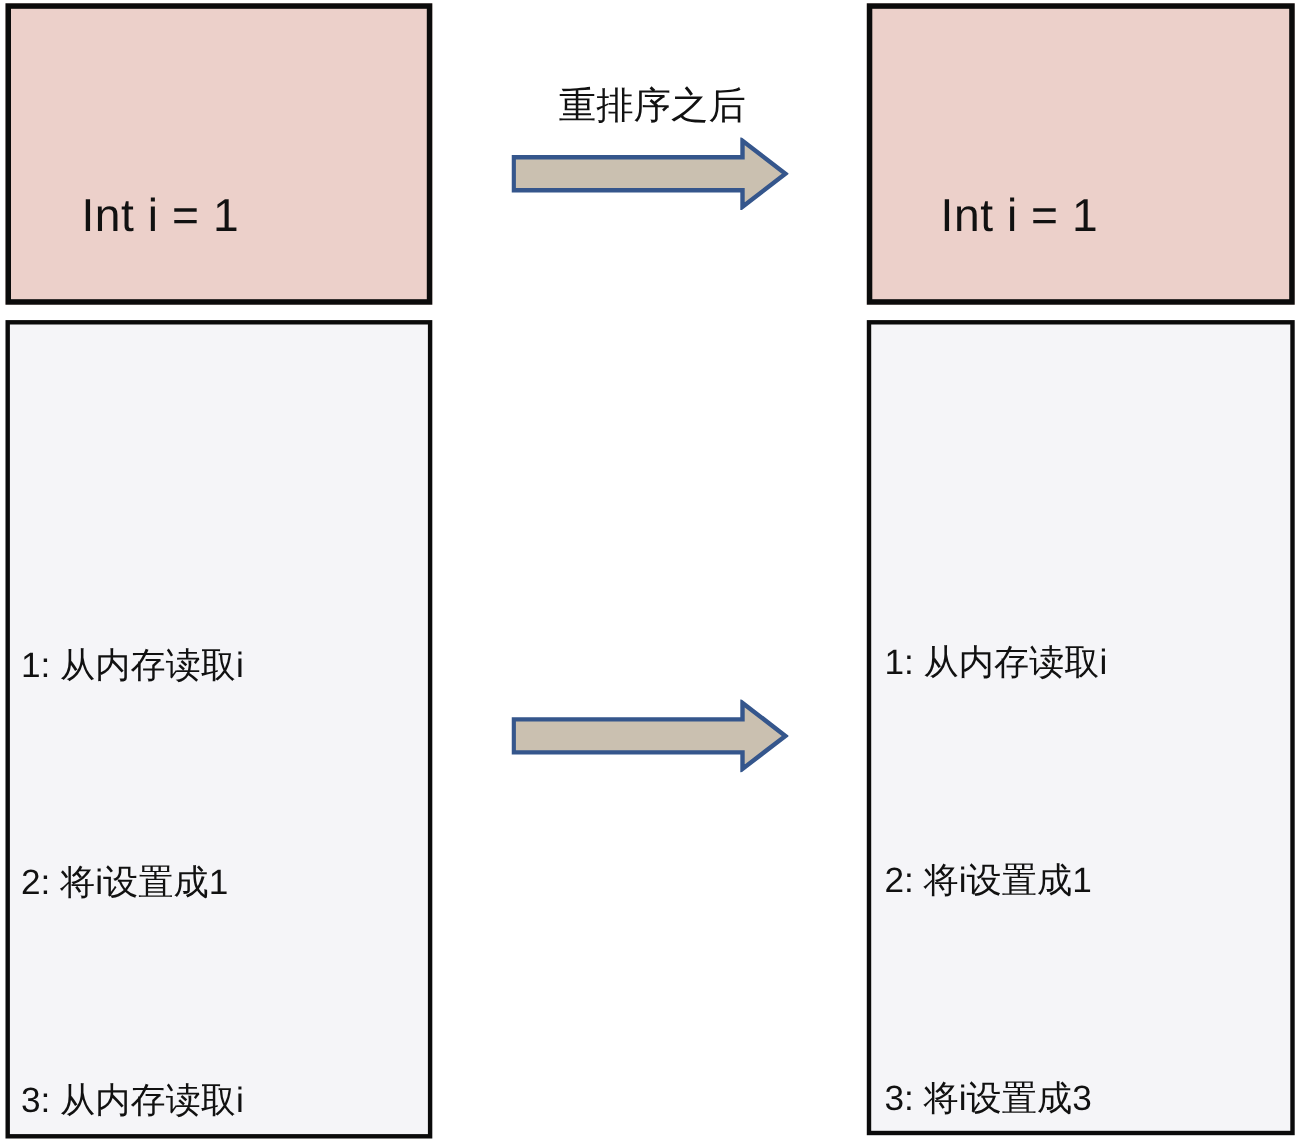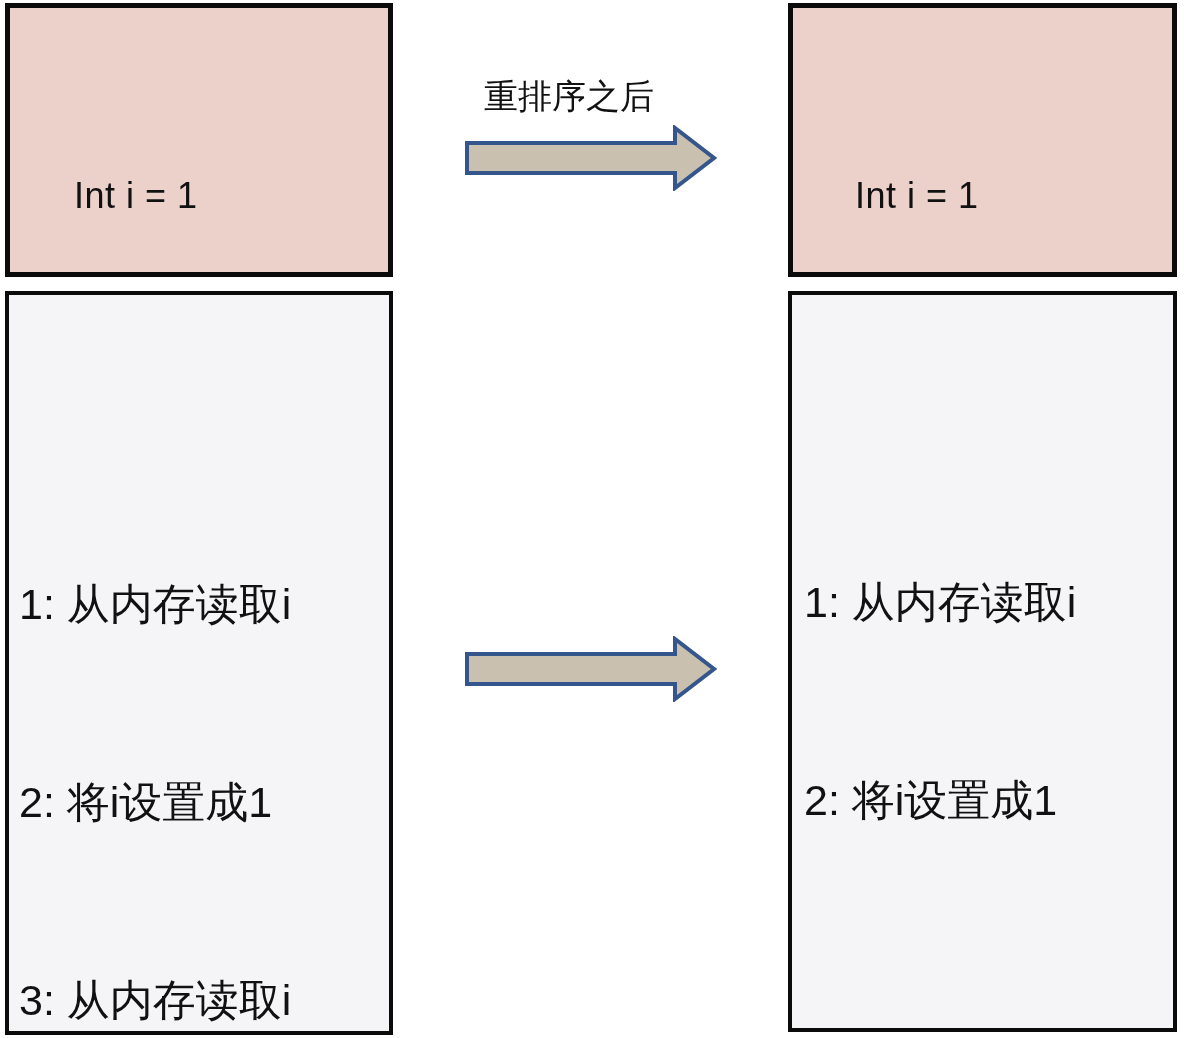--- a/index.html
+++ b/index.html
@@ -15,43 +15,43 @@
     background: #ffffff;
     overflow: hidden;
     color: var(--text, #111);
   }
   
   .code-box {
     position: absolute;
     box-sizing: border-box;
     background: var(--code-box-fill, #ecd0ca);
     border: 5px solid var(--box-border, #0b0b0b);
-    font-size: 36px;
+    font-size: 42px;
     line-height: 63px;
     letter-spacing: 0.5px;
     white-space: pre;
   }
   .pos-tl { left: 5px;   top: 3px; width: 388px; height: 274px; padding: 30px 0 0 64px; }
   .pos-tr { left: 788px; top: 3px; width: 389px; height: 274px; padding: 30px 0 0 62px; }
   
   .steps-box {
     position: absolute;
     box-sizing: border-box;
     background: var(--steps-box-fill, #f5f5f8);
     border: 4px solid var(--box-border, #0b0b0b);
-    font-size: 43px;
+    font-size: 32px;
     line-height: 66px;
     white-space: pre;
   }
   .pos-bl { left: 5px;   top: 291px; width: 388px; height: 744px; padding: 12px 0 0 10px; }
   .pos-br { left: 788px; top: 291px; width: 389px; height: 741px; padding: 10px 0 0 12px; }
   
   .arrow-label {
     position: absolute;
-    left: 414px;
+    left: 438px;
     width: 310px;
     text-align: center;
     font-size: 34px;
     line-height: 40px;
   }
   .label-reorder { top: 76px; }
   .label-cpu     { top: 589px; }
   
   .block-arrow {
     position: absolute;
@@ -102,18 +102,19 @@
   </div>
 
   <svg class="block-arrow arrow-cpu" viewBox="0 0 252 66" aria-hidden="true">
     <polygon points="2,18 210,18 210,3 249,33 210,63 210,48 2,48"></polygon>
   </svg>
 
   <div class="steps-box pos-br">
     <div class="step-group">
       <div class="step-line">1: 从内存读取i</div>
       <div class="step-line">2: 将i设置成1</div>
+      <div class="step-line">3: 将i设置成3</div>
       
     </div>
     
   </div>
 
 </div>
 
 </body></html>

